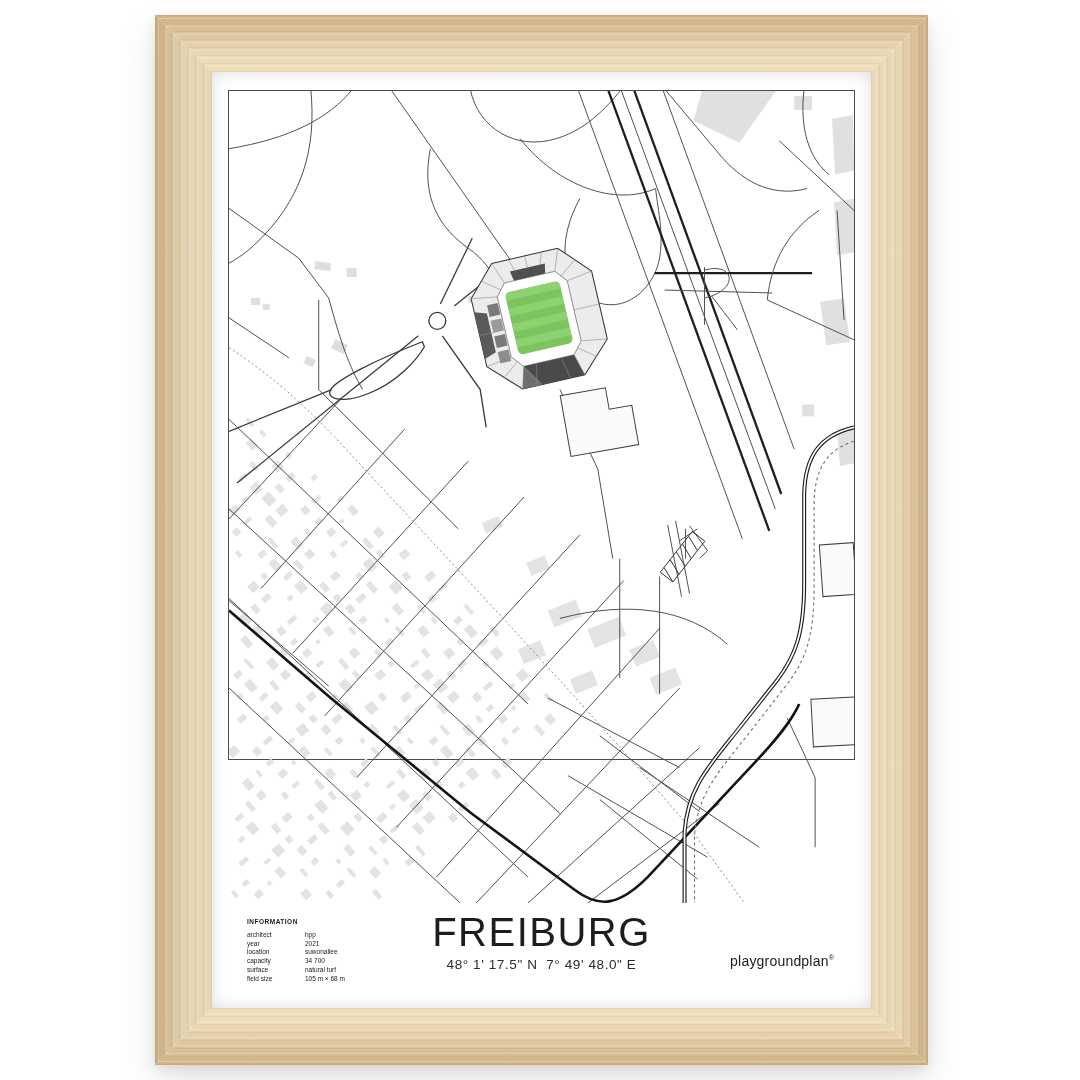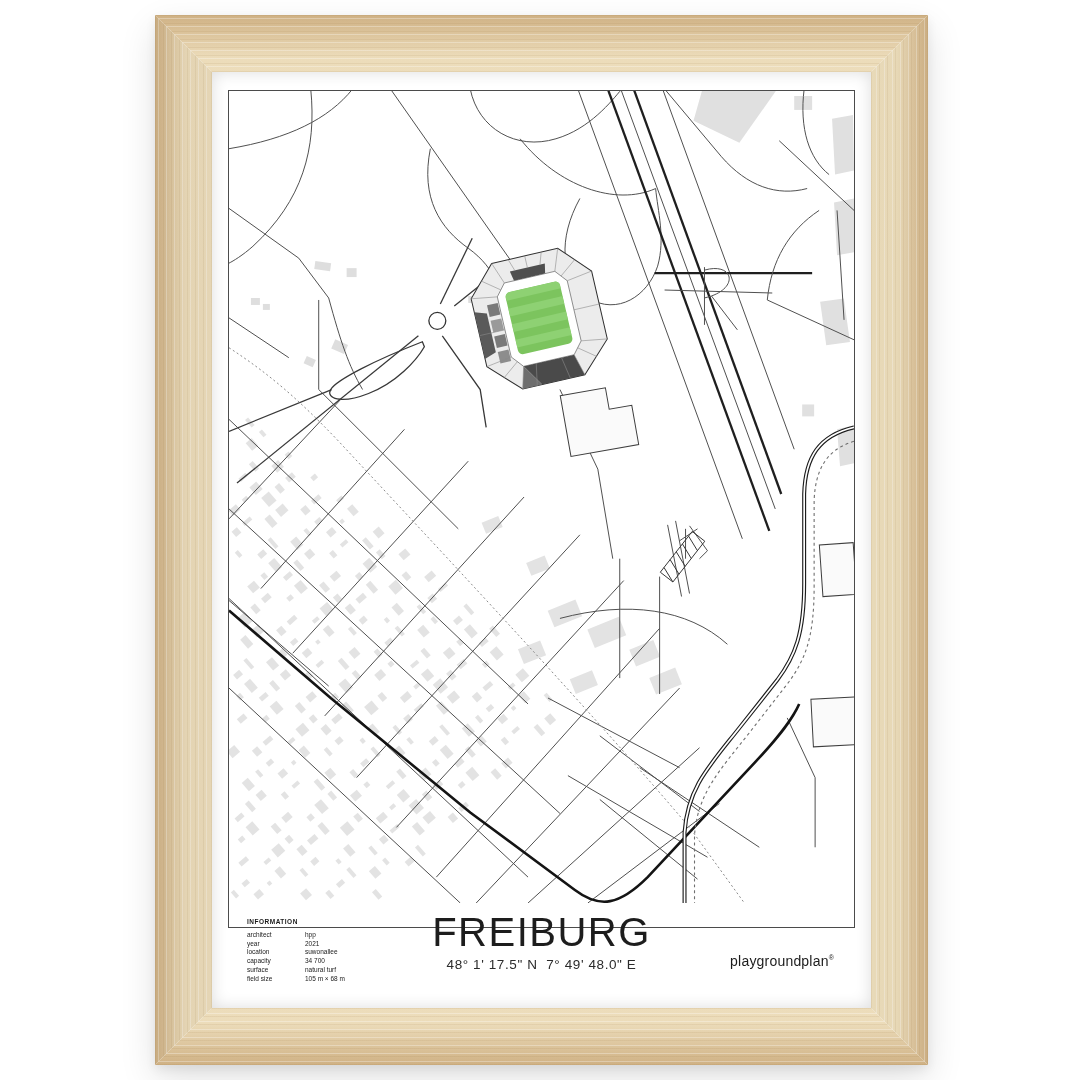--- a/index.html
+++ b/index.html
@@ -29,21 +29,21 @@
         rgba(255,255,255,.30) 3px 4px,rgba(255,255,255,0) 4px 8px),
      linear-gradient(to top,#cfb184 0,#ecdcba 4%,#f3e7ca 30%,#eddfbe 55%,#e0cba2 66%,
         #f0e3c5 70%,#d3b98c 74%,#eee0c2 78%,#cbb084 83%,#f0e4c8 88%,#c9ad7e 93%,#bfa272 100%);}
   .bar.top   {clip-path:polygon(0 0,100% 0,calc(100% - 57px) 57px,57px 57px);}
   .bar.bottom{clip-path:polygon(57px calc(100% - 57px),calc(100% - 57px) calc(100% - 57px),100% 100%,0 100%);}
   .bar.left  {clip-path:polygon(0 0,57px 57px,57px calc(100% - 57px),0 100%);filter:brightness(.965);}
   .bar.right {clip-path:polygon(100% 0,100% 100%,calc(100% - 57px) calc(100% - 57px),calc(100% - 57px) 57px);filter:brightness(.98);}
   
   .poster{position:absolute;left:57px;top:57px;width:659px;height:936px;background:#fff;
           box-shadow:inset 0 0 16px rgba(0,0,0,.14);}
-  .content-box{position:absolute;left:16px;top:18px;width:627px;height:838px;
+  .content-box{position:absolute;left:16px;top:18px;width:627px;height:670px;
           border:1px solid #4b4b4b;box-sizing:border-box;background:#fff;}
   .mapwrap{position:absolute;left:0;top:0;width:625px;height:812px;overflow:hidden;}
   .footer{position:absolute;left:0;top:812px;width:625px;height:88px;}
   .title{position:absolute;left:0;top:9px;width:100%;text-align:center;
          font-size:40px;font-weight:500;letter-spacing:1.5px;color:#1d1d1d;line-height:1;}
   .coords{position:absolute;left:0;top:54px;width:100%;text-align:center;
          font-size:13.5px;font-weight:400;letter-spacing:.6px;color:#2b2b2b;white-space:pre;}
   .info{position:absolute;left:18px;top:15px;width:150px;color:#1a1a1a;}
   .info-h{font-size:6.5px;font-weight:700;letter-spacing:.5px;margin-bottom:6px;}
   .info-row{display:flex;font-size:6.5px;line-height:8.7px;}

